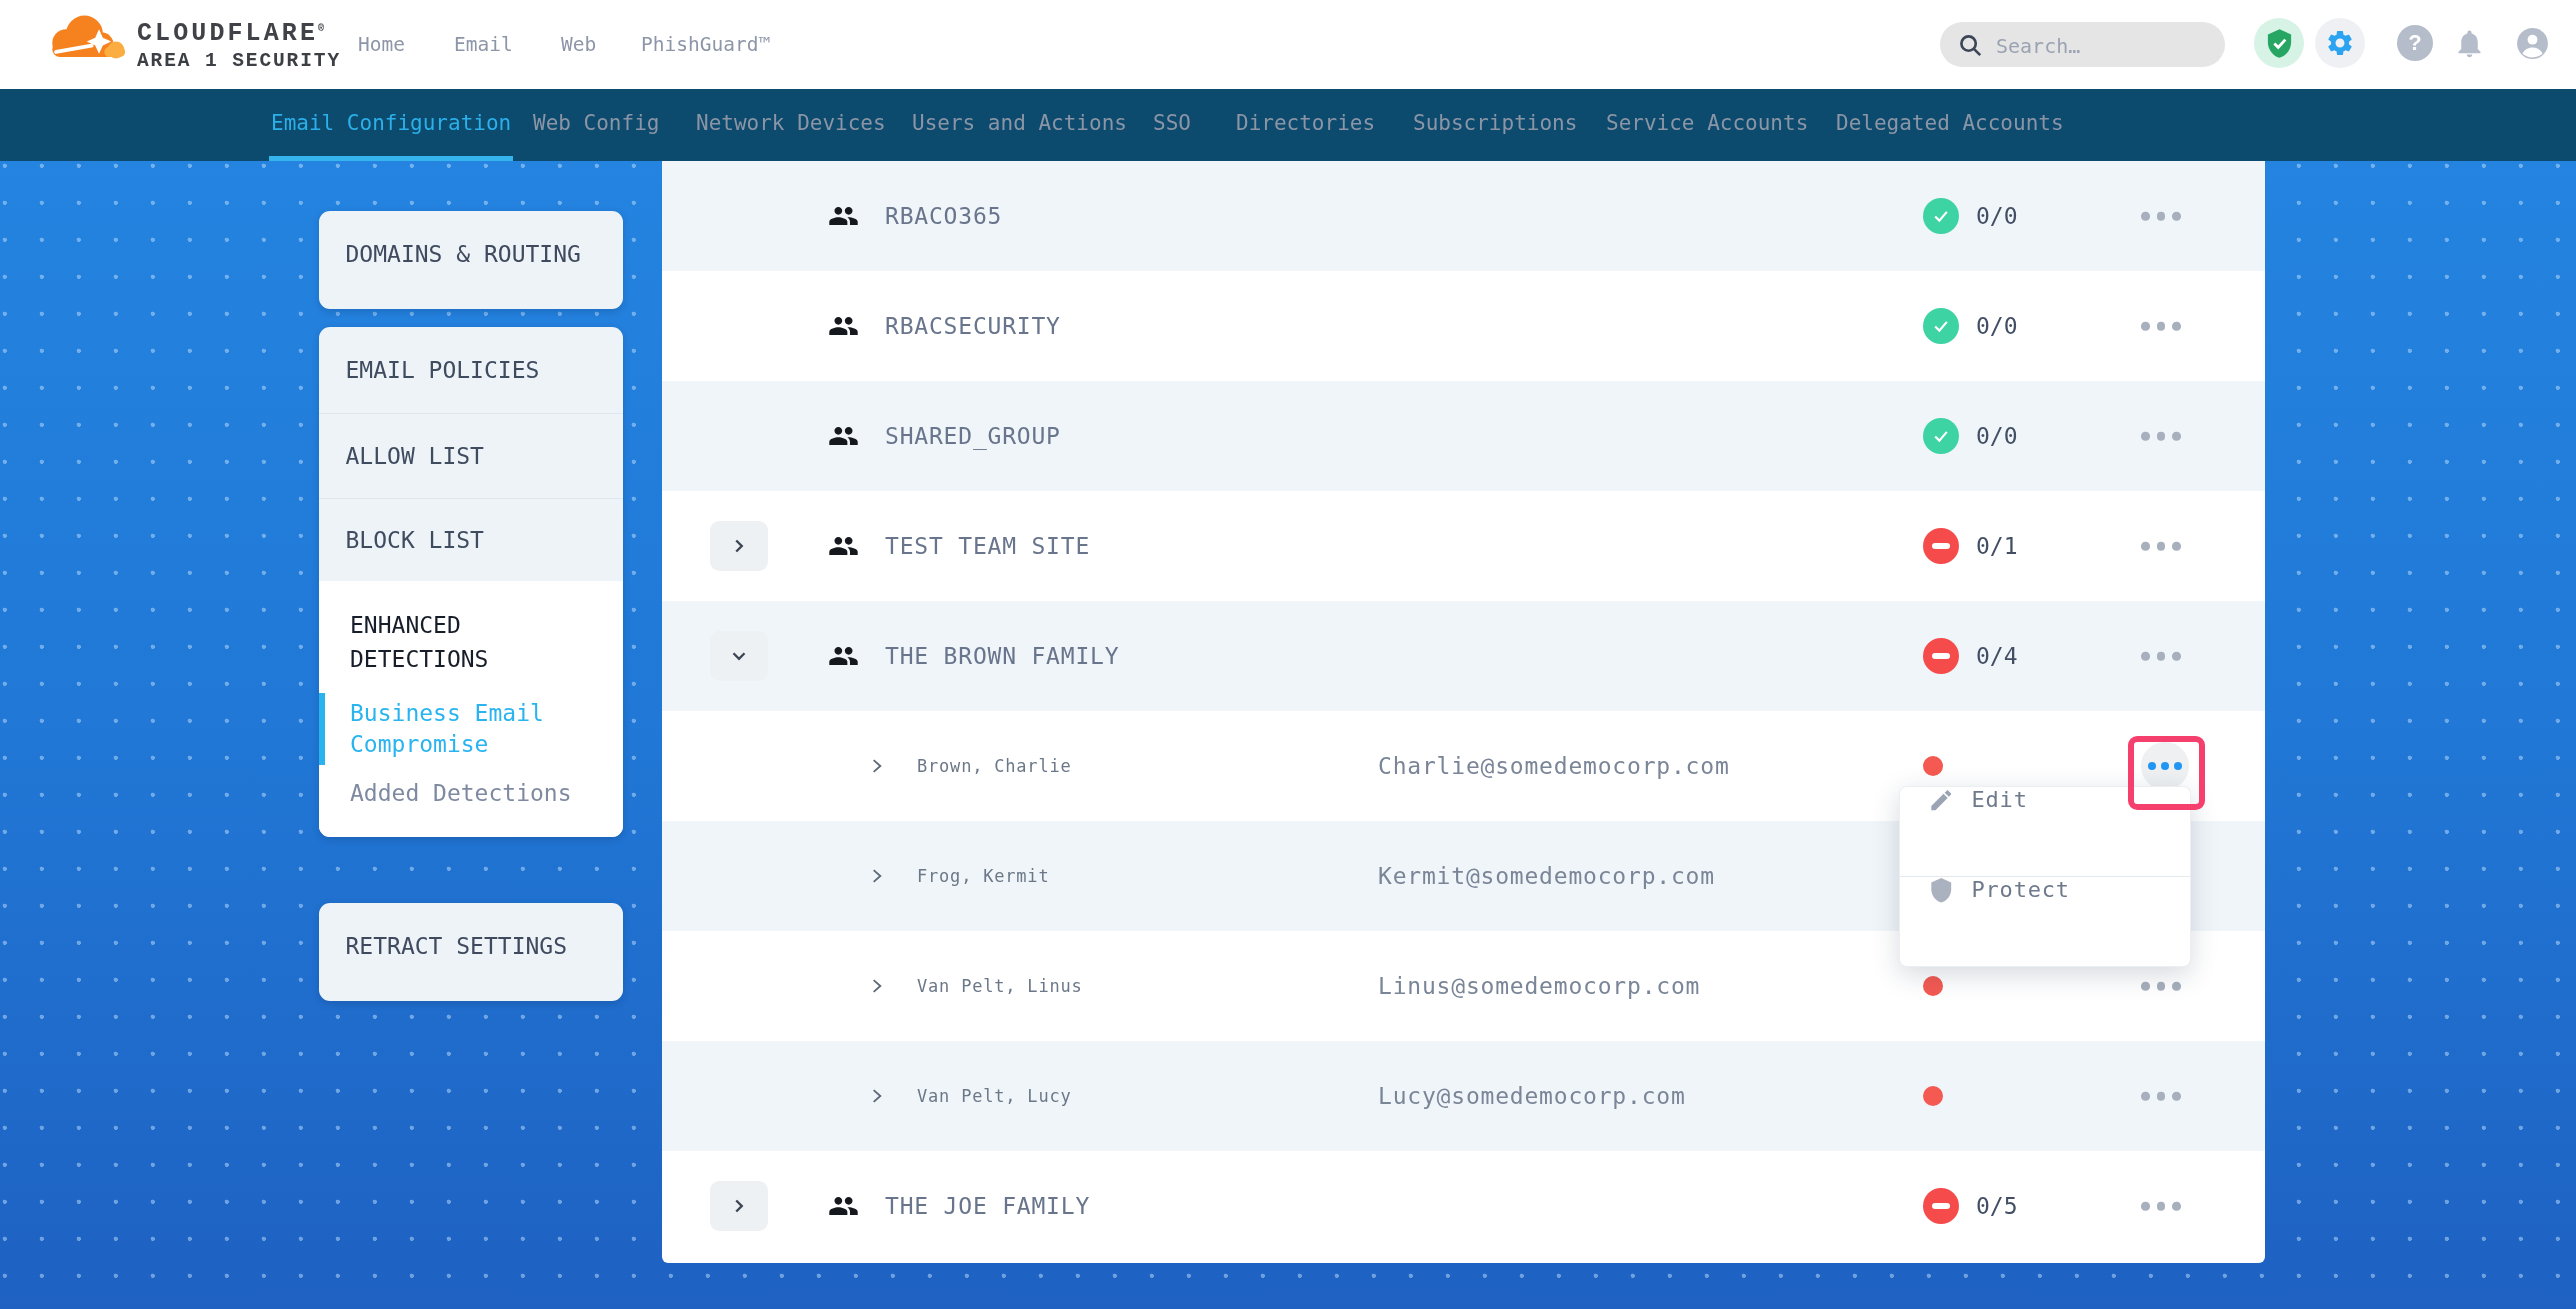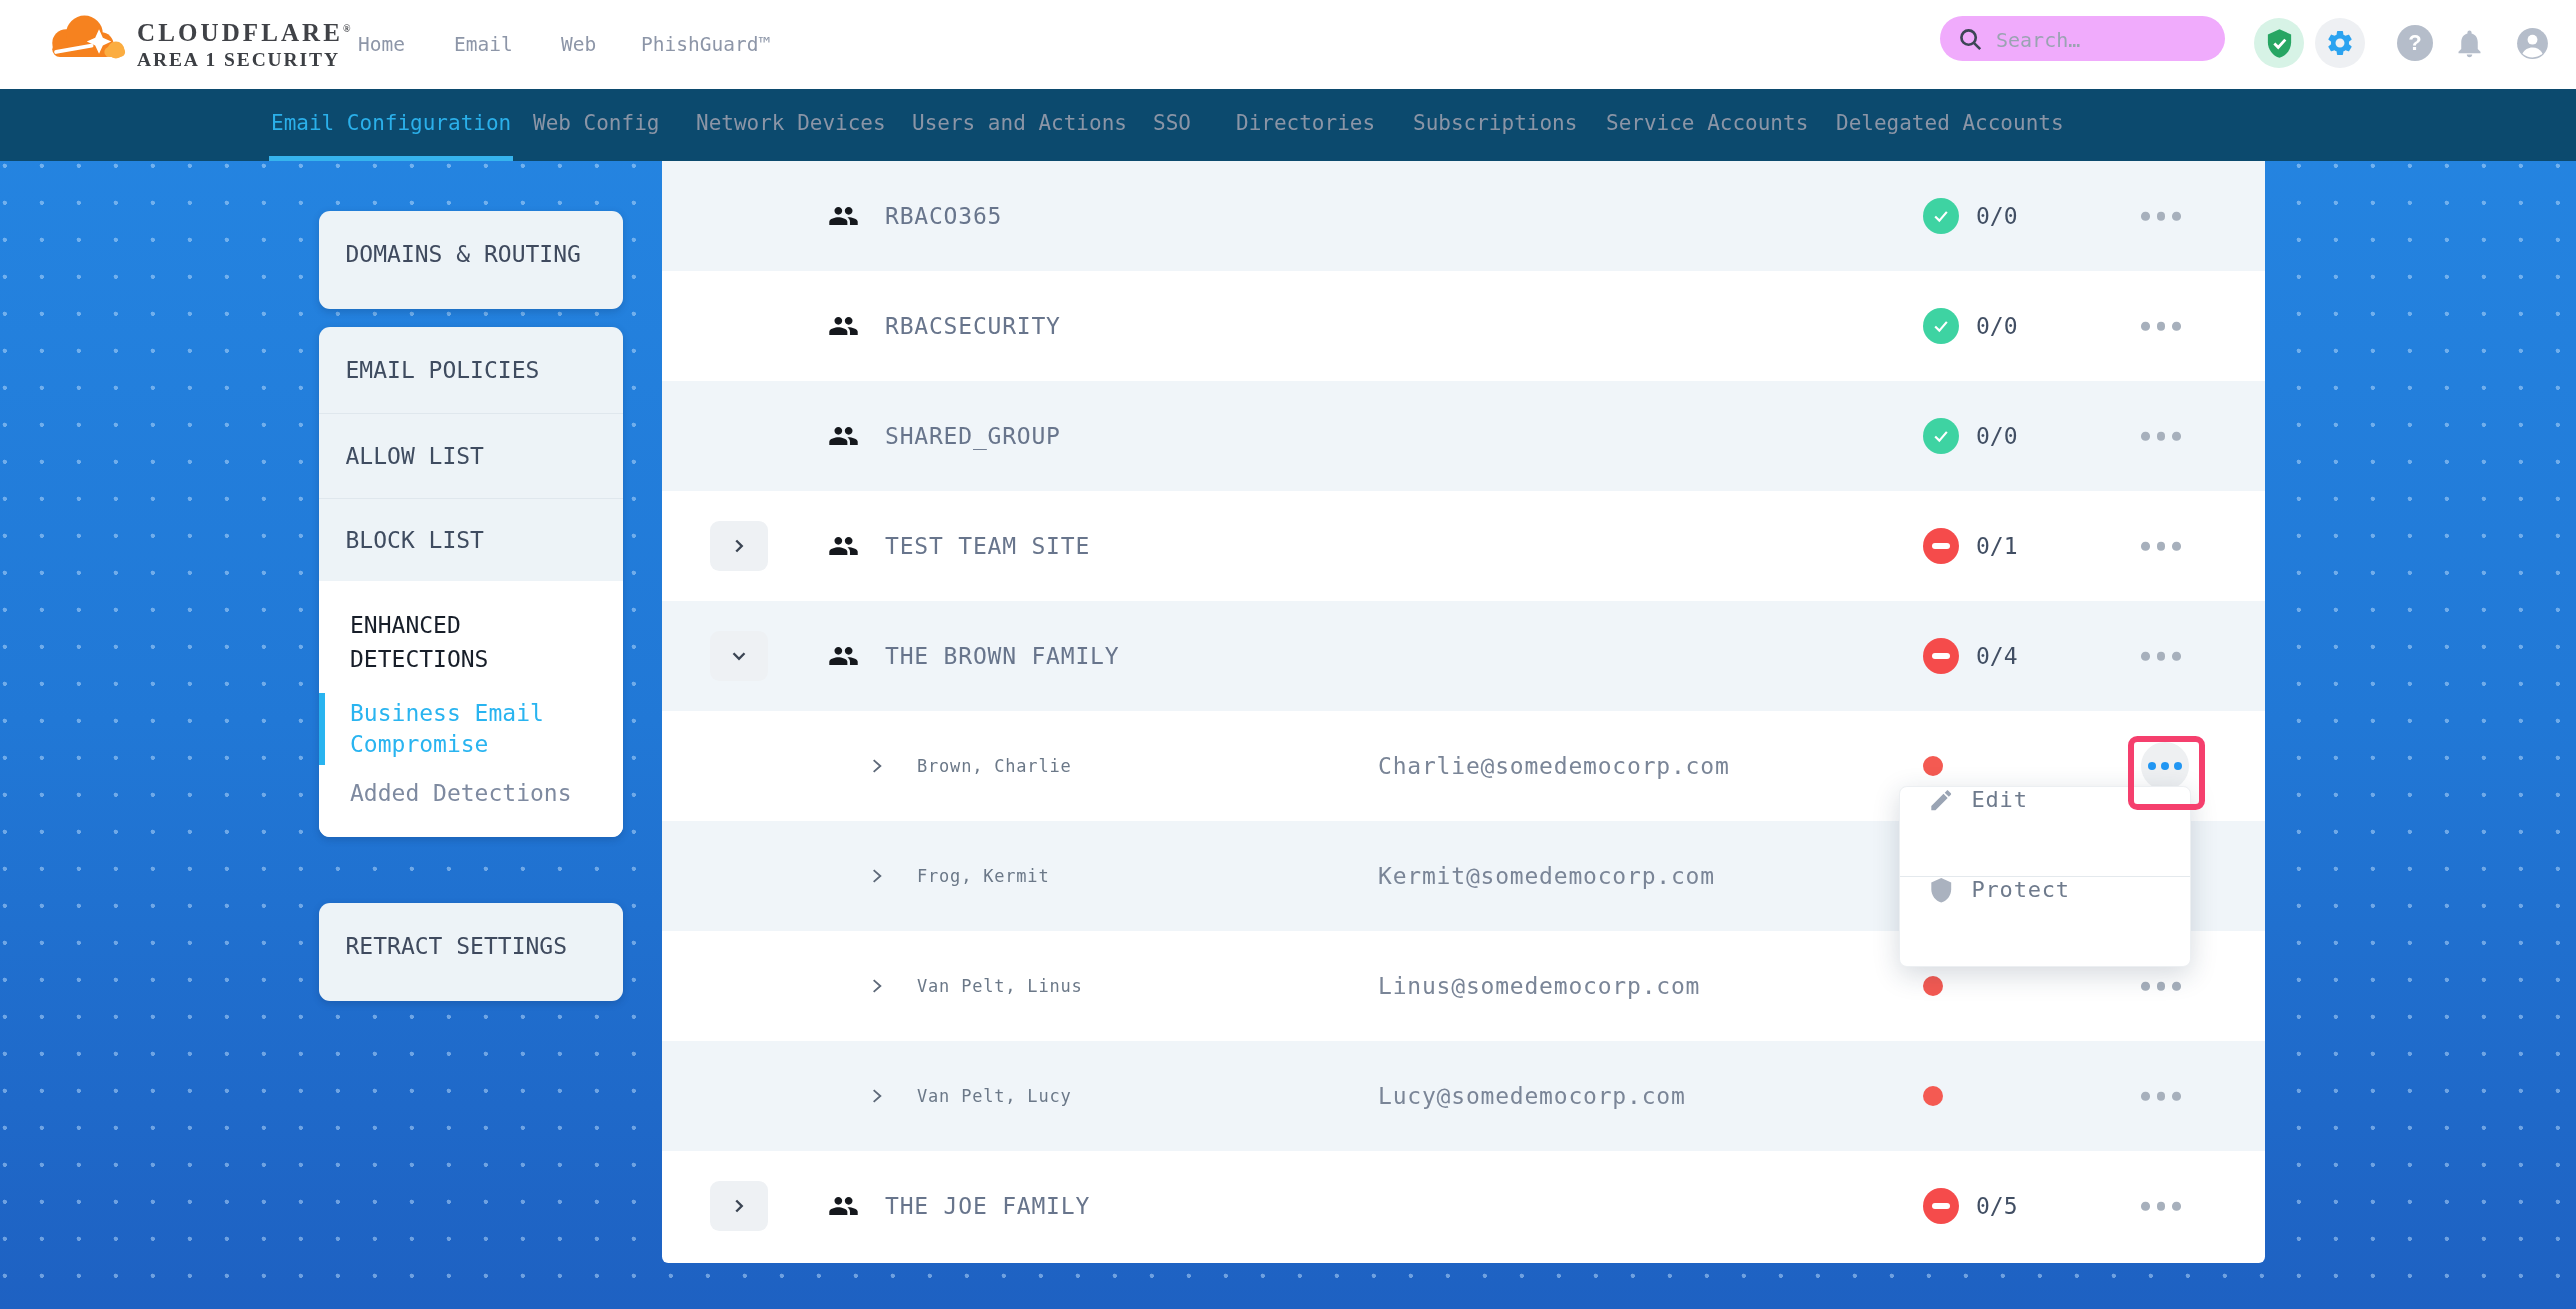--- a/index.html
+++ b/index.html
@@ -7,26 +7,26 @@
   body{position:relative;
     background:linear-gradient(180deg,#2587e3 0%,#2178d6 55%,#1e61c2 100%);}
   
   .dotlayer{position:absolute;left:0;top:161px;width:2576px;height:1148px;
     background-image:radial-gradient(circle 2.3px at 4.7px 4.7px,rgba(190,222,252,.5) 2px,transparent 2.3px);
     background-size:37px 37px;pointer-events:none;}
 
   
   .header{position:absolute;left:0;top:0;width:2576px;height:89px;background:#ffffff;z-index:10;}
   .logo{position:absolute;left:40px;top:7.8px;width:92px;height:61px;}
-  .brand{position:absolute;left:137px;top:18.7px;font-family:Liberation Serif, serif;}
+  .brand{position:absolute;left:137px;top:18.7px;font-family:Liberation Mono, monospace;}
   .brand .nm{font-size:25px;font-weight:bold;letter-spacing:3.1px;color:#404247;}
   .brand .nm sup{font-size:10px;}
   .brand .sub{font-size:19.5px;font-weight:bold;letter-spacing:1.9px;color:#3c3f44;margin-top:2.3px;}
   .topnav{position:absolute;top:0;height:89px;line-height:89px;font-size:19.5px;color:#8d96a8;cursor:pointer;}
-  .search{position:absolute;left:1940px;top:16px;width:285px;height:45px;background:#f0abfc;border-radius:22.6px;}
+  .search{position:absolute;left:1940px;top:22px;width:285px;height:45px;background:#e5e5e5;border-radius:22.6px;}
   .search svg{position:absolute;left:17px;top:10px;}
   .search input{position:absolute;left:54px;top:0;width:218px;height:45px;border:0;background:transparent;outline:none;
     font-family:"DejaVu Sans Mono",monospace;font-size:20px;color:#4a5568;}
   .search input::placeholder{color:#9aa3b2;}
   .hicon{position:absolute;top:18px;width:50px;height:50px;border-radius:50%;display:flex;align-items:center;justify-content:center;cursor:pointer;}
   .hicon.mint{background:#d7f3e6;}
   .hicon.grey{background:#eef0f3;}
   .helpcirc{width:36px;height:36px;border-radius:50%;background:#b5bdca;color:#fff;display:flex;align-items:center;justify-content:center;
     font-size:22px;font-weight:bold;font-family:"Liberation Sans",sans-serif;}
 

